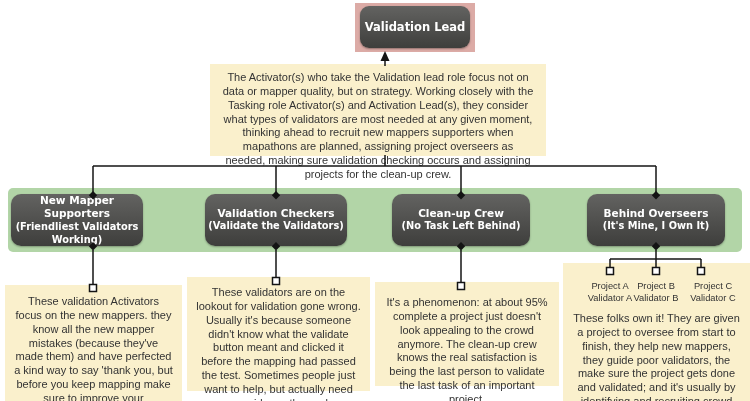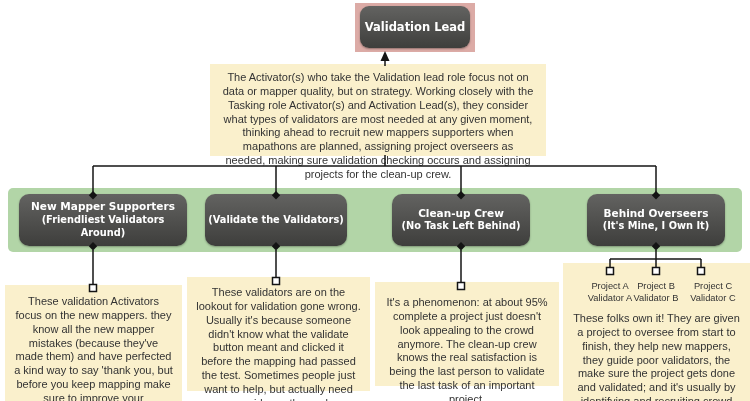--- a/index.html
+++ b/index.html
@@ -67,25 +67,26 @@
   <div class="pink-frame">
     <div class="lead-box">
       <span>Validation Lead</span>
     </div>
   </div>
 
   <div class="note note-intro">
     <span>The Activator(s) who take the Validation lead role focus not on data or mapper quality, but on strategy. Working closely with the Tasking role Activator(s) and Activation Lead(s), they consider what types of validators are most needed at any given moment, thinking ahead to recruit new mappers supporters when mapathons are planned, assigning project overseers as needed, making sure validation checking occurs and assigning projects for the clean-up crew.</span>
   </div>
 
-  <div class="role-box" style="left:19px;width:168px;">
+  <div class="role-box" style="left:11px;width:132px;">
     <span class="t">New Mapper Supporters</span>
-    <span class="s">(Friendliest Validators Around)</span>
+    <span class="s">(Friendliest Validators Working)</span>
   </div>
   <div class="role-box" style="left:205px;width:142px;">
+    <span class="t">Validation Checkers</span>
     <span class="s">(Validate the Validators)</span>
   </div>
   <div class="role-box" style="left:392px;width:138px;">
     <span class="t">Clean-up Crew</span>
     <span class="s">(No Task Left Behind)</span>
   </div>
   <div class="role-box" style="left:587px;width:138px;">
     <span class="t">Behind Overseers</span>
     <span class="s">(It's Mine, I Own It)</span>
   </div>

